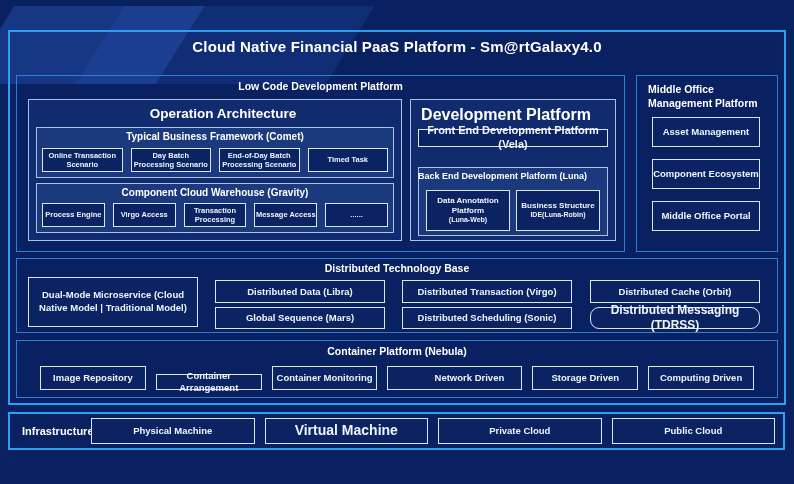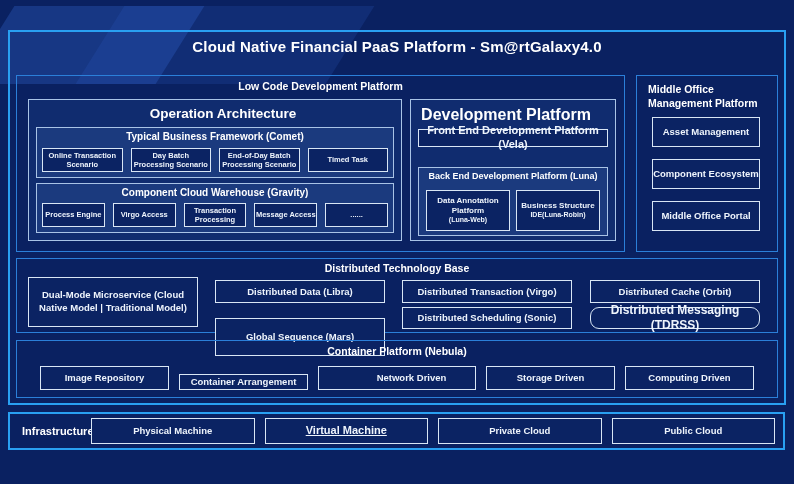--- a/index.html
+++ b/index.html
@@ -63,59 +63,60 @@
   <div class="item" style="font-size:7.5px;">Message Access</div>
   <div class="item" style="font-size:7.5px;">......</div>
 </div>
 
 <div class="abs panel lt-border" style="left:410px;top:99px;width:206px;height:142px;"></div>
 <div class="abs label-sm" style="left:410px;top:106px;width:192px;text-align:center;font-size:16px;">Development Platform</div>
 
 <div class="abs item" style="left:418px;top:129px;width:190px;height:18px;font-size:11px;">Front End Development Platform (Vela)</div>
 
 <div class="abs group lt-border" style="left:418px;top:167px;width:190px;height:69px;"></div>
-<div class="abs label-sm" style="left:418px;top:171px;width:190px;text-align:center;font-size:9px;">Back End Development Platform (Luna)</div>
+<div class="abs label-sm" style="left:418px;top:171px;width:190px;font-size:9px;">Back End Development Platform (Luna)</div>
 <div class="abs item" style="left:426px;top:190px;width:84px;height:41px;flex-direction:column;padding:1px;">
   <span style="font-size:8px;">Data Annotation Platform</span>
   <span style="font-size:7px;">(Luna-Web)</span>
 </div>
 <div class="abs item" style="left:516px;top:190px;width:84px;height:41px;flex-direction:column;padding:1px;">
   <span style="font-size:8px;">Business Structure</span>
   <span style="font-size:7px;">IDE(Luna-Robin)</span>
 </div>
 
 <div class="abs sec-border" style="left:636px;top:75px;width:142px;height:177px;"></div>
 <div class="abs label-sm" style="left:648px;top:83px;width:120px;font-size:10.5px;line-height:1.3;">Middle Office Management Platform</div>
 <div class="abs item" style="left:652px;top:117px;width:108px;height:30px;font-size:9.5px;">Asset Management</div>
 <div class="abs item" style="left:652px;top:159px;width:108px;height:30px;font-size:9.5px;">Component Ecosystem</div>
 <div class="abs item" style="left:652px;top:201px;width:108px;height:30px;font-size:9.5px;">Middle Office Portal</div>
 
 <div class="abs sec-border" style="left:16px;top:258px;width:762px;height:75px;"></div>
 <div class="abs label-sm" style="left:16px;top:262px;width:762px;text-align:center;font-size:10.5px;">Distributed Technology Base</div>
 <div class="abs item" style="left:28px;top:277px;width:170px;height:50px;font-size:9.5px;line-height:1.35;padding:2px 6px;">Dual-Mode Microservice (Cloud Native Model | Traditional Model)</div>
 
 <div class="abs item" style="left:215px;top:280px;width:170px;height:23px;font-size:9.5px;">Distributed Data (Libra)</div>
-<div class="abs item" style="left:215px;top:318px;width:170px;height:38px;font-size:9.5px;">Global Sequence (Mars)</div>
+<div class="abs item" style="left:215px;top:307px;width:170px;height:22px;font-size:9.5px;">Global Sequence (Mars)</div>
 
 <div class="abs item" style="left:402px;top:280px;width:170px;height:23px;font-size:9.5px;">Distributed Transaction (Virgo)</div>
 <div class="abs item" style="left:402px;top:307px;width:170px;height:22px;font-size:9.5px;">Distributed Scheduling (Sonic)</div>
 
 <div class="abs item" style="left:590px;top:280px;width:170px;height:23px;font-size:9.5px;">Distributed Cache (Orbit)</div>
 <div class="abs item" style="left:590px;top:307px;width:170px;height:22px;font-size:12px;border-radius:9px;">Distributed Messaging (TDRSS)</div>
 
 <div class="abs sec-border" style="left:16px;top:340px;width:762px;height:58px;"></div>
 <div class="abs label-sm" style="left:16px;top:345px;width:762px;text-align:center;font-size:10.5px;">Container Platform (Nebula)</div>
 <div class="abs flexrow" style="left:40px;top:366px;width:714px;height:24px;gap:10px;">
   <div class="item" style="font-size:9.5px;">Image Repository</div>
   <div class="item" style="font-size:9.5px;margin-top:8px;">Container Arrangement</div>
+  <div class="item" style="font-size:9.5px;">Container Monitoring</div>
   <div class="item" style="font-size:9.5px;padding-left:29px;">Network Driven</div>
   <div class="item" style="font-size:9.5px;">Storage Driven</div>
   <div class="item" style="font-size:9.5px;">Computing Driven</div>
 </div>
 
 <div class="abs" style="left:8px;top:412px;width:777px;height:38px;border:2px solid #29a0f2;"></div>
 <div class="abs label-sm" style="left:22px;top:412px;height:38px;display:flex;align-items:center;font-size:11px;">Infrastructure</div>
 <div class="abs flexrow" style="left:91px;top:418px;width:684px;height:26px;gap:10px;">
   <div class="item" style="font-size:9.5px;">Physical Machine</div>
-  <div class="item" style="font-size:11px;text-decoration:underline;">Virtual Machine</div>
+  <div class="item" style="font-size:14px;">Virtual Machine</div>
   <div class="item" style="font-size:9.5px;">Private Cloud</div>
   <div class="item" style="font-size:9.5px;">Public Cloud</div>
 </div>
 
 </body></html>

